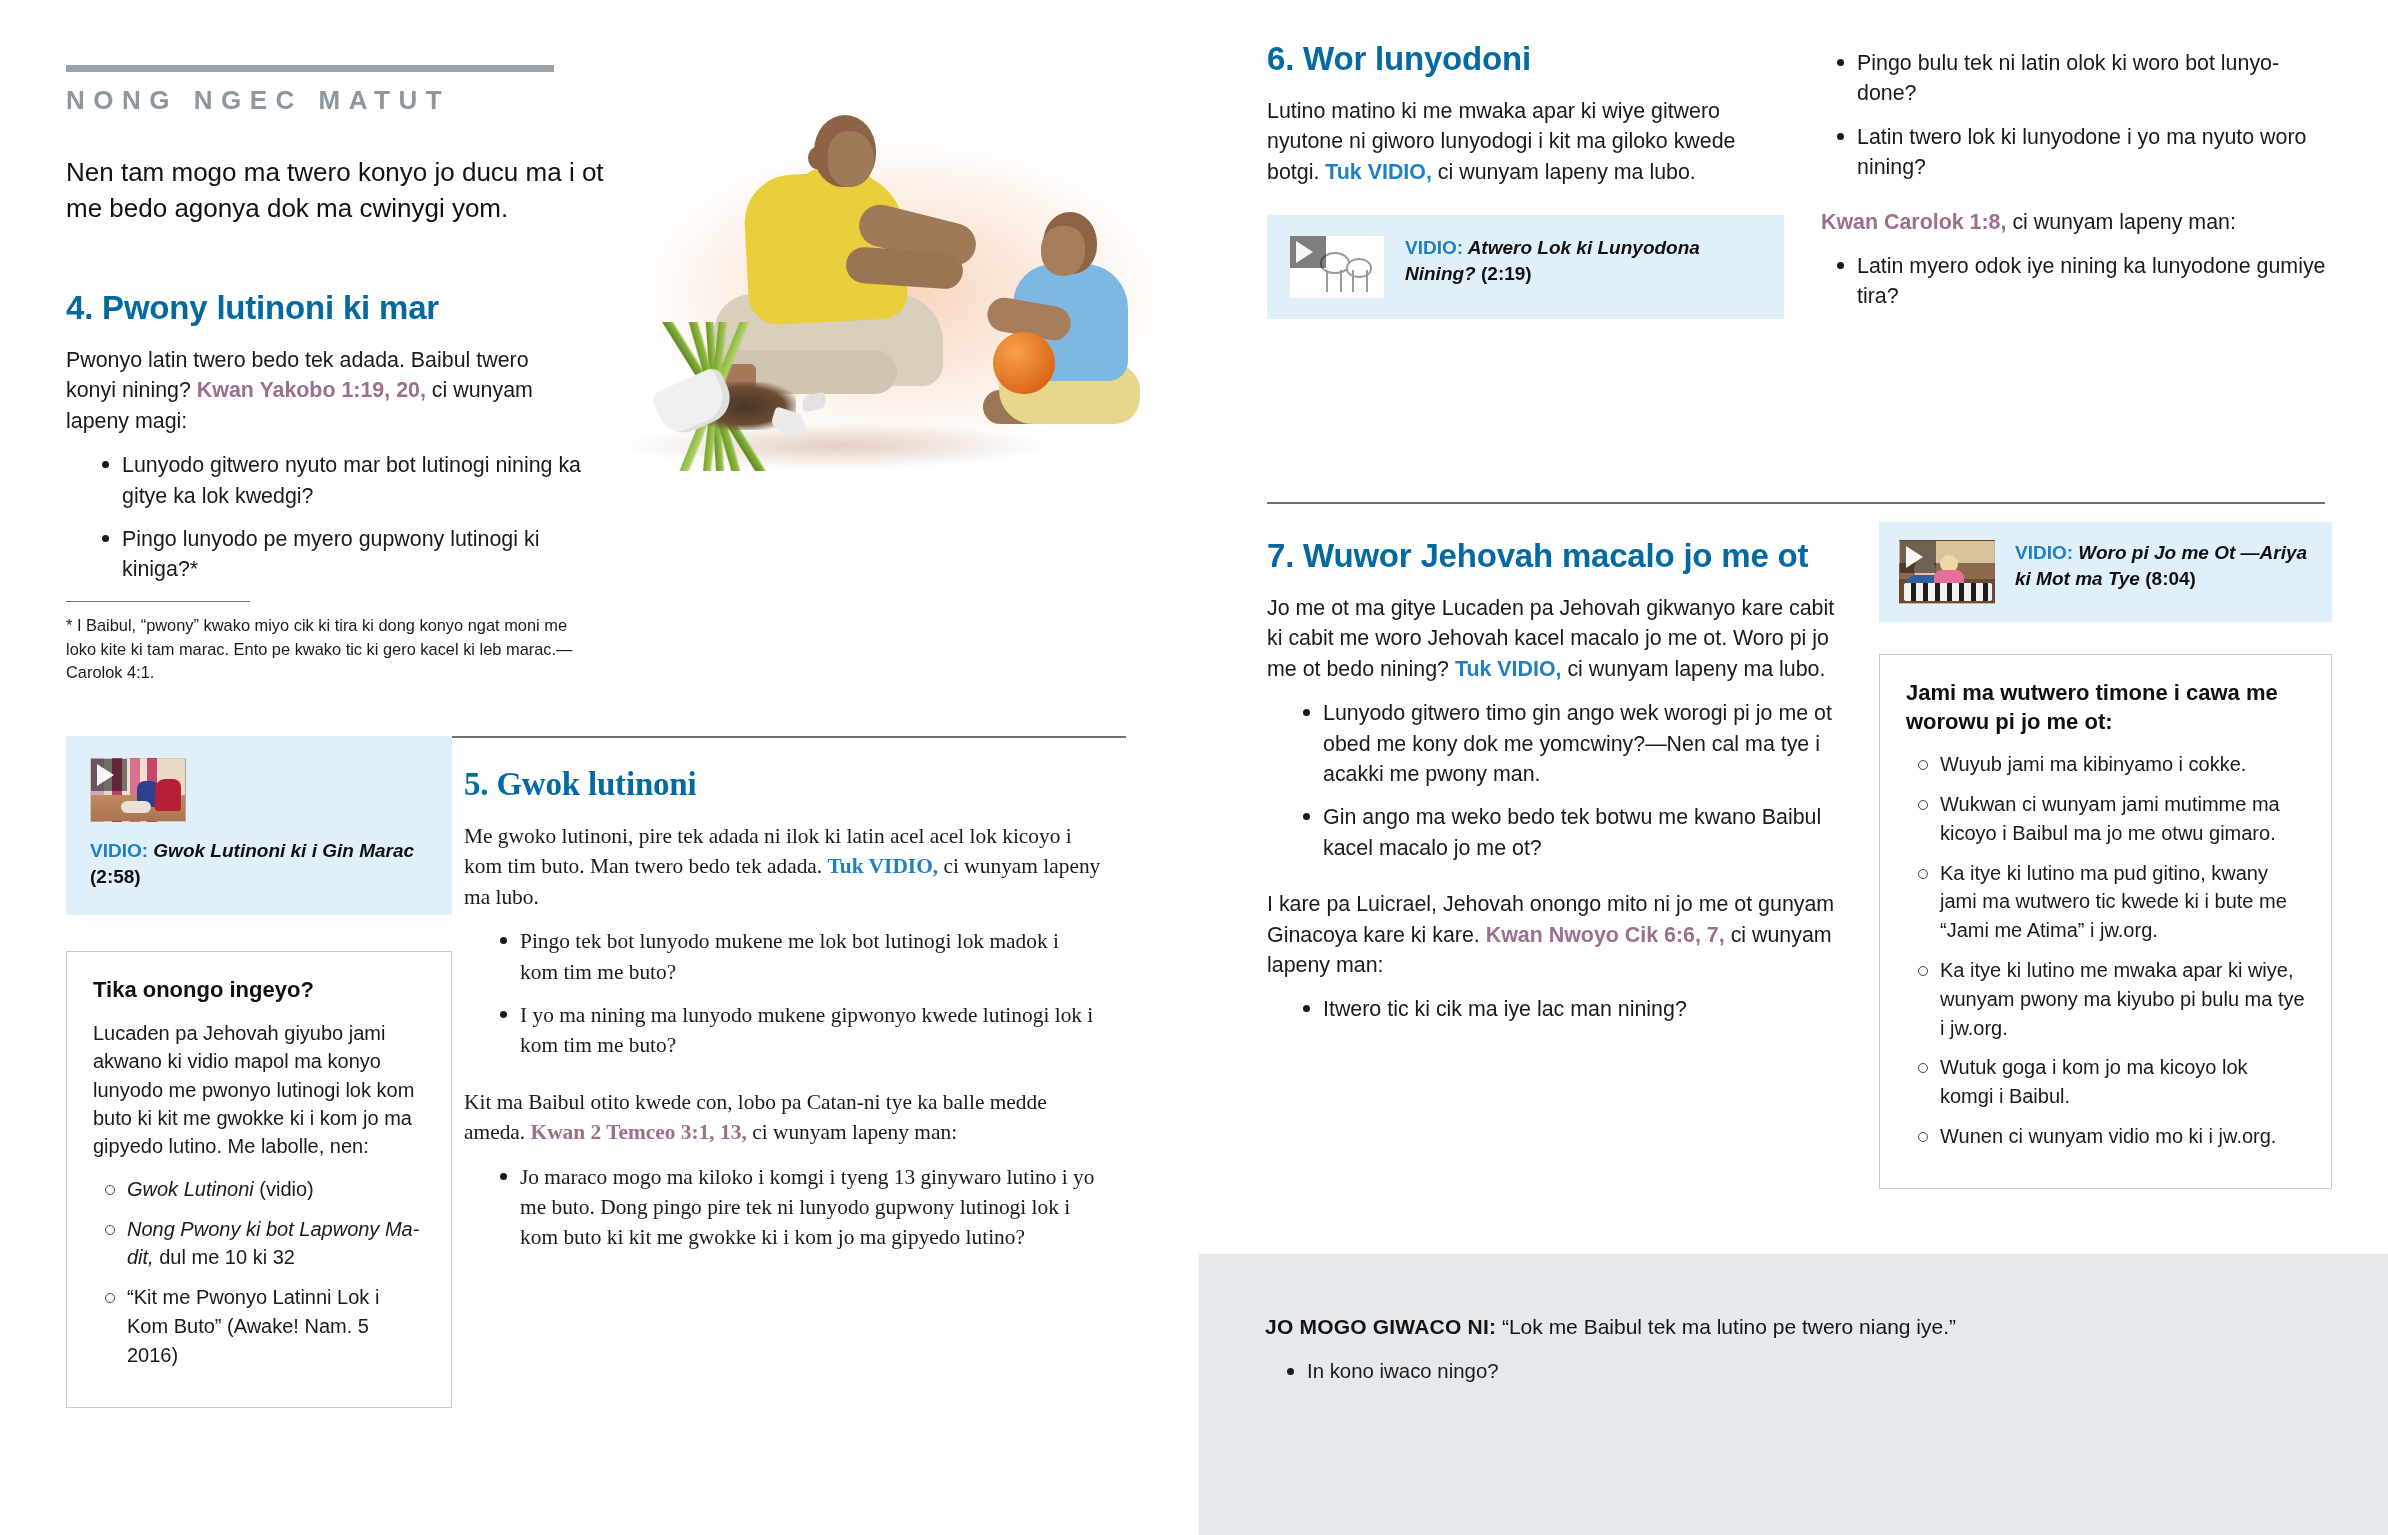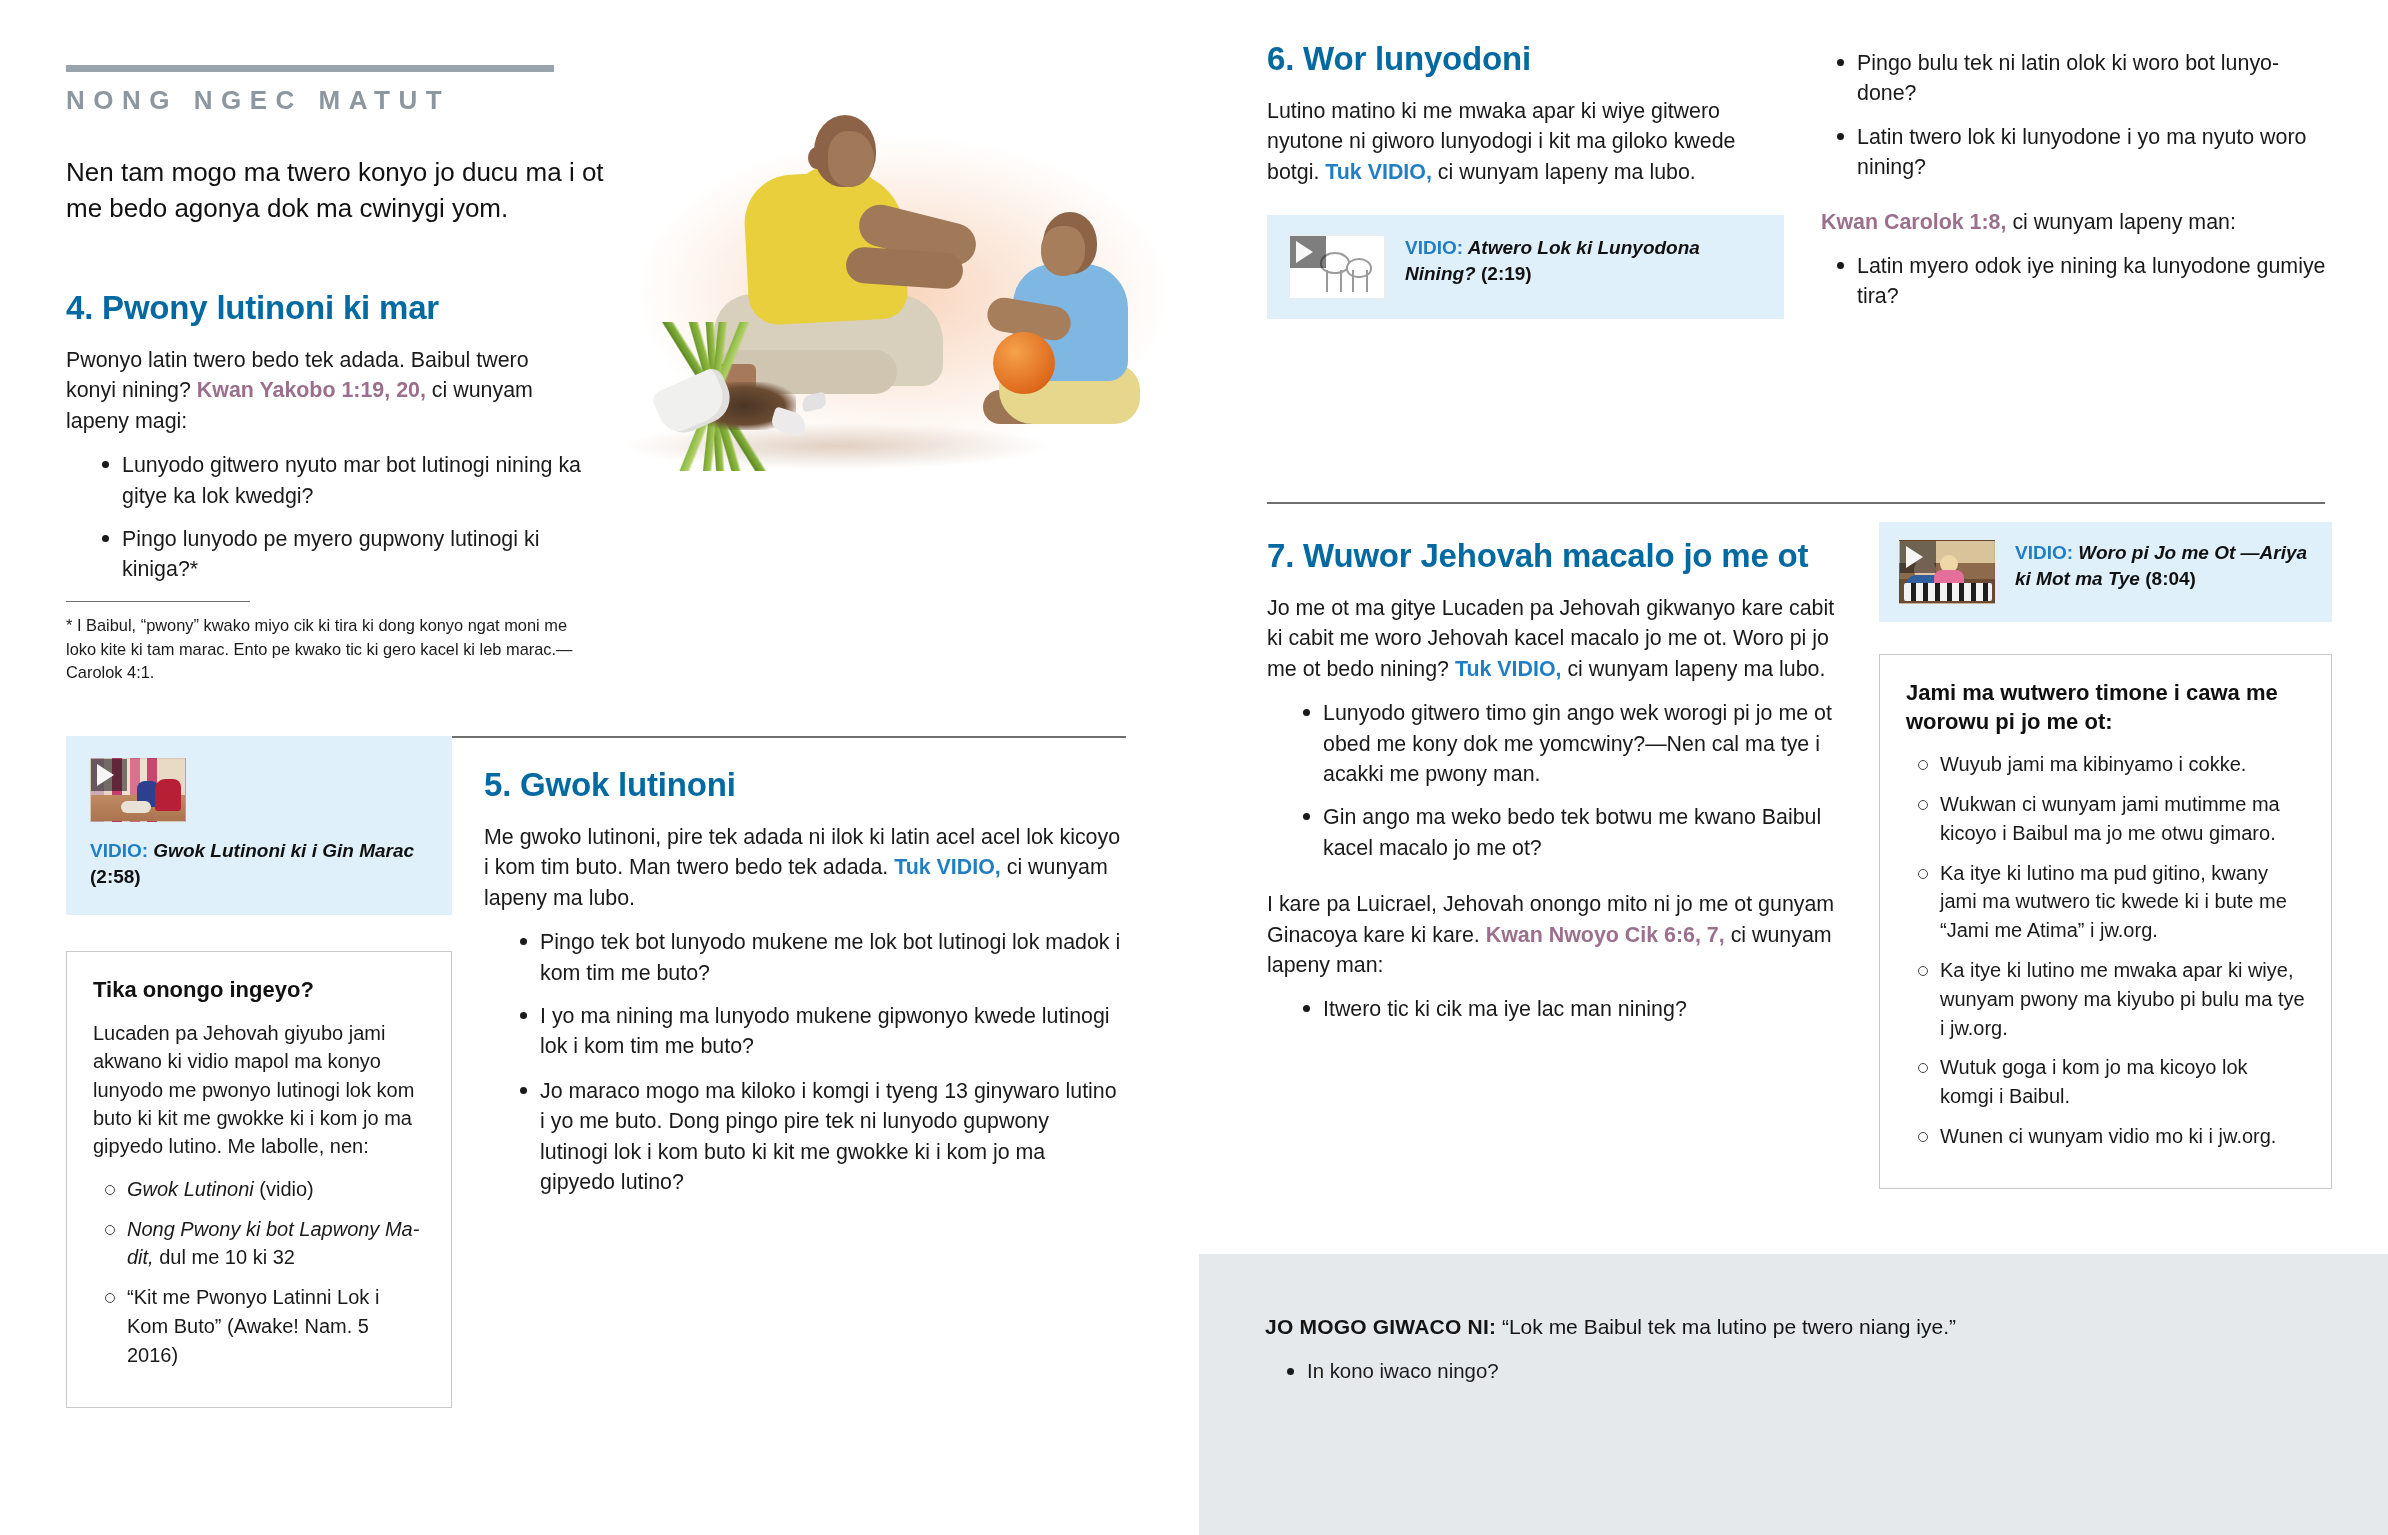--- a/index.html
+++ b/index.html
@@ -188,21 +188,21 @@
   .th-woro .hd{ position:absolute; left:14px; top:18px; width:22px;height:22px;border-radius:50%;background:#e6c2a1;}
   .th-woro .bd{ position:absolute; left:6px; top:34px; width:40px;height:22px;background:#2f5f9e;border-radius:10px 10px 0 0;}
   .th-woro .kd{ position:absolute; left:40px; top:14px; width:18px;height:18px;border-radius:50%;background:#f0d7a8;}
   .th-woro .kb{ position:absolute; left:34px; top:29px; width:30px;height:22px;background:#e56f9a;border-radius:8px 8px 0 0;}
   .th-woro .tile{ position:absolute; bottom:2px; left:4px; width:88px; height:18px;
      background: repeating-linear-gradient(90deg,#f2f2f2 0 7px,#1d1d1d 7px 12px); border-radius:2px;}
 
   
   #col-left   { position:absolute; left:66px;  top:289px; width: 517px; }
   #col-midA   { position:absolute; left:66px;  top:736px; width: 386px; }
-  #col-midB   { position:absolute; left:484px; top:766px; width: 637px; }
+  #col-midB   { position:absolute; left:464px; top:766px; width: 637px; font-family: Liberation Serif, serif; }
   #rule-left  { position:absolute; left:66px;  top:736px; width:1060px; height:2px; background:#6f6f6f; }
   #rule-right { position:absolute; left:1267px;top:502px; width:1058px; height:2px; background:#6f6f6f; }
   #col-r1     { position:absolute; left:1267px;top:40px;  width: 517px; }
   #col-r2     { position:absolute; left:1821px;top:48px;  width: 507px; }
   #col-r3     { position:absolute; left:1267px;top:537px; width: 577px; }
   #col-r4     { position:absolute; left:1879px;top:522px; width: 453px; }
   #bottombar  { position:absolute; left:1199px;top:1254px;width:1189px; height:282px; background:#e6e9ec; }
   #bottombar .inner { padding: 58px 0 0 66px; }
   #bottombar .quoteline { font-size: 21px; line-height:1.4; }
   #bottombar .qlabel { font-weight:700; letter-spacing:0.2px; }
@@ -286,20 +286,21 @@
   </div>
 </div>
 
 <div id="col-midB">
   <h2 class="sec">5. Gwok lutinoni</h2>
   <div class="para"><span>Me gwoko lutinoni, pire tek adada ni ilok ki latin acel acel lok kicoyo i kom tim buto. Man twero bedo tek adada. </span><span class="vidlink">Tuk VIDIO,</span><span> ci wunyam lapeny ma lubo.</span></div>
   <ul class="bul">
     <li>Pingo tek bot lunyodo mukene me lok bot lutinogi lok madok i kom tim me buto?</li>
     <li>I yo ma nining ma lunyodo mukene gipwonyo kwede lutinogi lok i kom tim me buto?</li>
   </ul>
+  <div class="para" style="margin-top:26px;"><span>Kit ma Baibul otito kwede con, lobo pa Catan-ni tye ka balle medde ameda. </span><span class="scripture">Kwan 2 Temceo 3:1, 13,</span><span> ci wunyam lapeny man:</span></div>
   <ul class="bul">
     <li>Jo maraco mogo ma kiloko i komgi i tyeng 13 ginywaro lutino i yo me buto. Dong pingo pire tek ni lunyodo gu­pwony lutinogi lok i kom buto ki kit me gwokke ki i kom jo ma gipyedo lutino?</li>
   </ul>
 </div>
 
 <div id="col-r1">
   <h2 class="sec">6. Wor lunyodoni</h2>
   <div class="para"><span>Lutino matino ki me mwaka apar ki wiye gitwero nyutone ni giworo lunyodogi i kit ma giloko kwede botgi. </span><span class="vidlink">Tuk VIDIO,</span><span> ci wunyam lapeny ma lubo.</span></div>
 
   <div class="videobox" style="margin-top:28px;">

